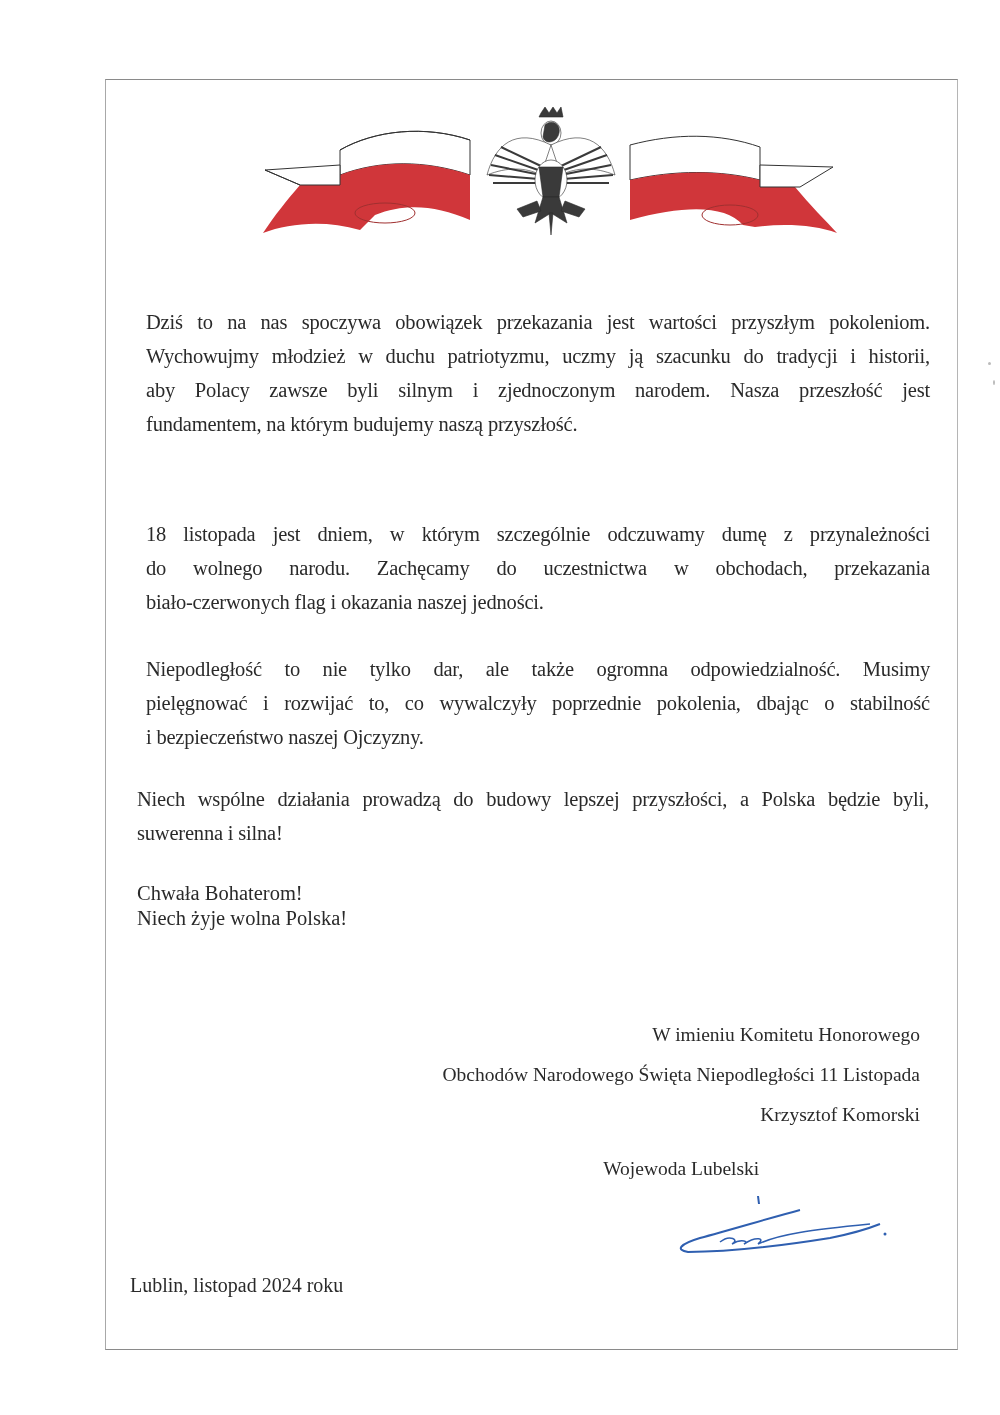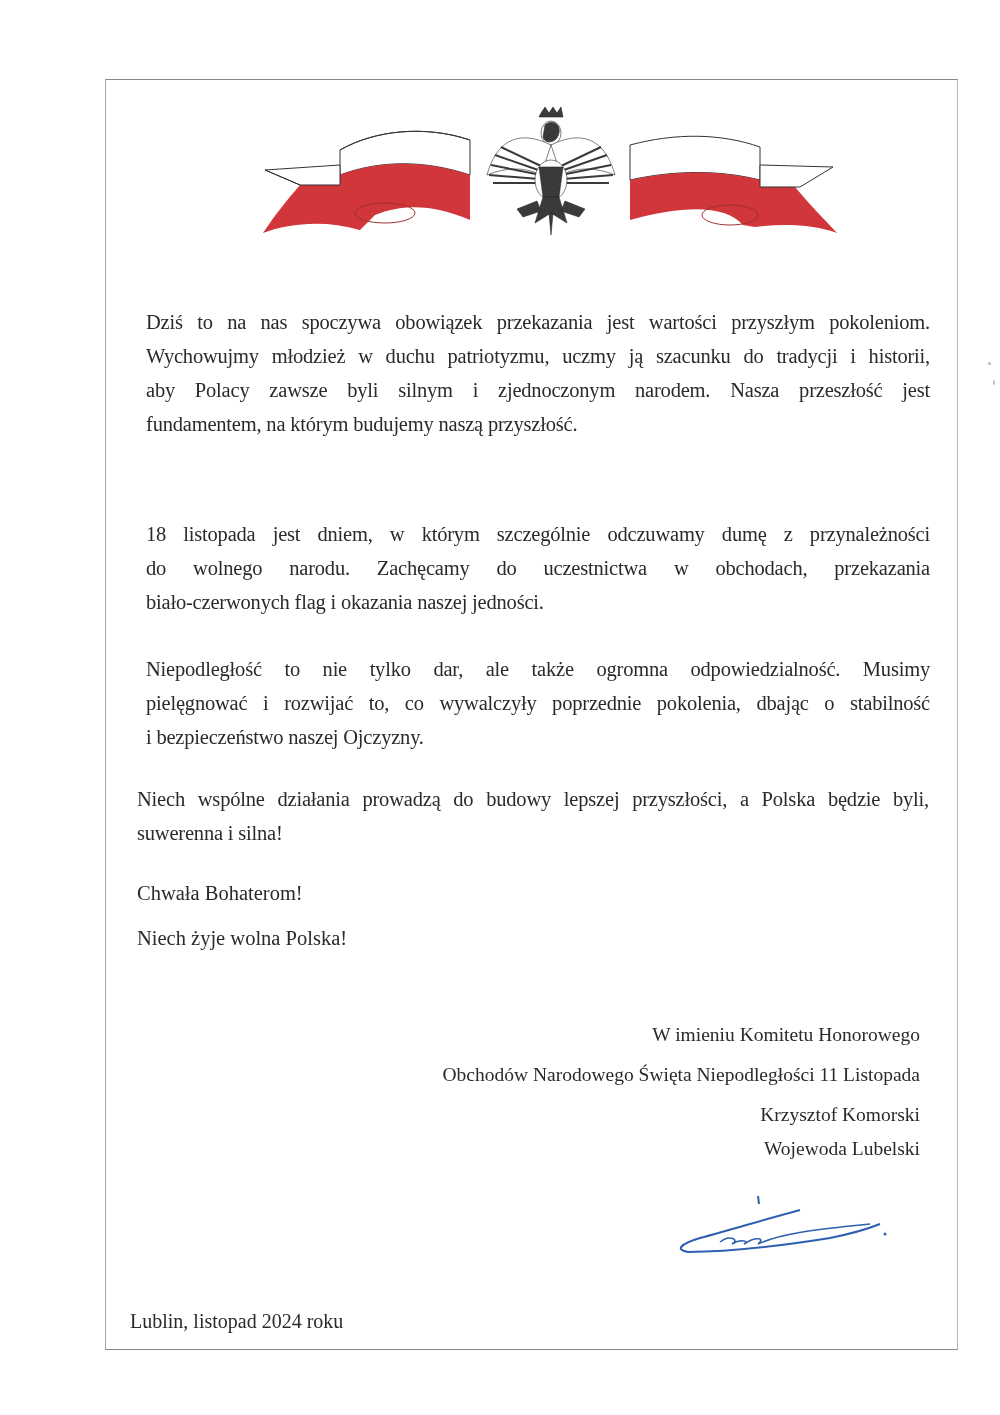--- a/index.html
+++ b/index.html
@@ -9,21 +9,21 @@
            border: 1.5px solid #8a8a8a; border-right-color: #b5b5b5; border-left-color: #a8a8a8;
            box-sizing: border-box; }
   .emblem { position: absolute; left: 255px; top: 105px; width: 590px; height: 135px; }
   .para { position: absolute; left: 146px; width: 784px; font-size: 20.5px; line-height: 34px;
           text-align: justify; text-align-last: left; margin: 0; letter-spacing: -0.2px; }
   .para span.line { display: block; text-align: justify; text-align-last: justify; }
   .para span.line.last { text-align-last: left; }
   .short { position: absolute; left: 137px; font-size: 20.5px; margin: 0; }
   .sig { position: absolute; right: 80px; text-align: right; font-size: 19.5px; line-height: 34px; }
   .signature { position: absolute; left: 670px; top: 1190px; width: 230px; height: 70px; }
-  .footer { position: absolute; left: 130px; top: 1274px; font-size: 20px; margin-top: 36px; }
+  .footer { position: absolute; left: 130px; top: 1274px; font-size: 20px; }
   .speck { position: absolute; background: #bbb; border-radius: 50%; }
 </style>
 </head>
 <body>
 
 <div class="frame"></div>
 
 <svg class="emblem" viewBox="0 0 590 135">
 
   <g>
@@ -77,27 +77,27 @@
   <span class="line">pielęgnować i rozwijać to, co wywalczyły poprzednie pokolenia, dbając o stabilność</span>
   <span class="line last">i bezpieczeństwo naszej Ojczyzny.</span>
 </div>
 
 <div class="para" style="top:782px; left:137px; width:792px;">
   <span class="line">Niech wspólne działania prowadzą do budowy lepszej przyszłości, a Polska będzie byli,</span>
   <span class="line last">suwerenna i silna!</span>
 </div>
 
 <p class="short" style="top:882px;">Chwała Bohaterom!</p>
-<p class="short" style="top:927px;text-align:right;">Niech żyje wolna Polska!</p>
+<p class="short" style="top:907px;text-align:right;">Niech żyje wolna Polska!</p>
 
 <div class="sig" style="top:1018px;">
   <div>W imieniu Komitetu Honorowego</div>
   <div style="margin-top:6px;">Obchodów Narodowego Święta Niepodległości 11 Listopada</div>
   <div style="margin-top:6px;">Krzysztof Komorski</div>
-  <div style="margin-top:0;">Wojewoda Lubelski</div>
+  <div style="margin-top:20px;text-align:center;">Wojewoda Lubelski</div>
 </div>
 
 <svg class="signature" viewBox="0 0 230 70">
   <path d="M88 6 L89 14" stroke="#2f5fb0" stroke-width="2" fill="none"></path>
   <path d="M130 20 C100 28 60 40 30 48 C10 54 5 60 18 62 C60 62 110 56 160 48 C180 44 195 40 210 34" stroke="#2f5fb0" stroke-width="2" fill="none"></path>
   <path d="M50 52 C60 44 70 50 62 54 C72 48 80 52 74 54 C86 46 96 48 88 54 C110 44 140 40 200 34" stroke="#2f5fb0" stroke-width="1.6" fill="none"></path>
   <circle cx="245" cy="44" r="1.5" fill="#2f5fb0"></circle>
   <circle cx="215" cy="44" r="1.5" fill="#2f5fb0"></circle>
 </svg>
 

